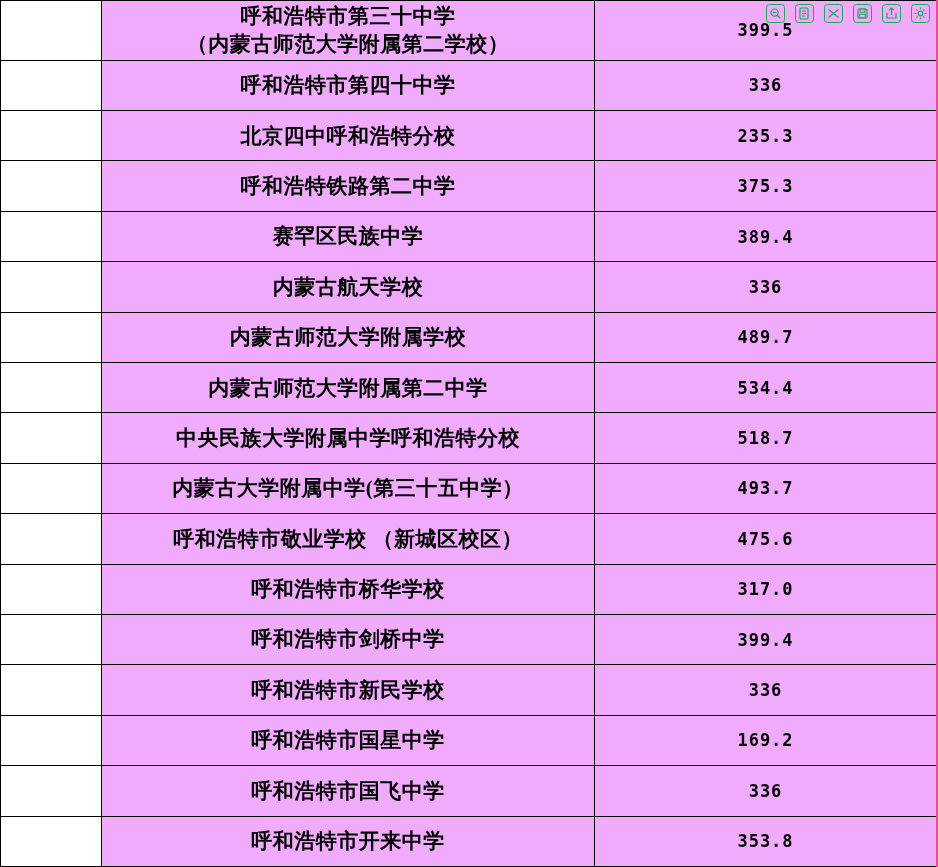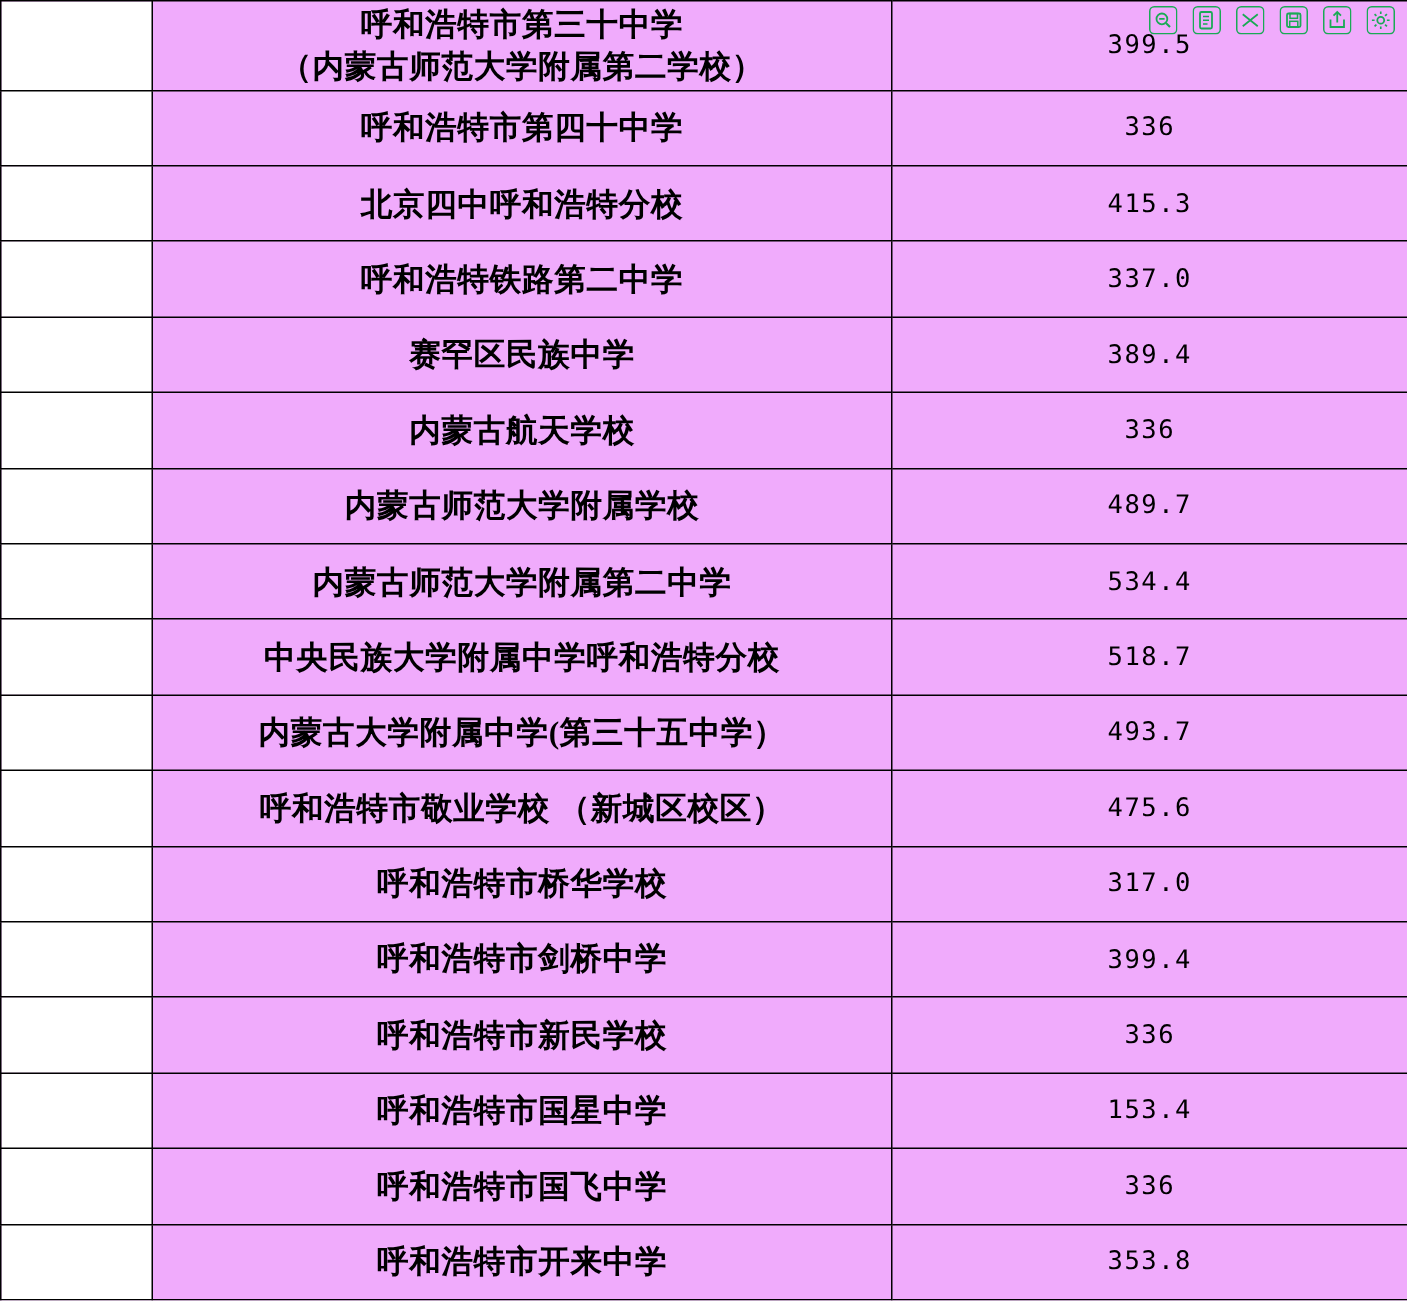--- a/index.html
+++ b/index.html
@@ -33,21 +33,21 @@
   table.grid col.c-score { width: 344px; }
 
   table.grid td {
     border: 1px solid #000000;
     padding: 0;
     vertical-align: middle;
     text-align: center;
   }
   
   table.grid tr td:first-child { border-left: 1px solid #000; }
-  table.grid tr td:last-child  { border-right: 1px solid #ec4899; }
+  table.grid tr td:last-child  { border-right: 5px solid #ec4899; font-weight: bold; }
 
   .cell-empty {
     background: #ffffff;
   }
   .school-name {
     font-family: "Liberation Serif", "DejaVu Serif", serif;
     font-weight: bold;
     font-size: 21px;
     line-height: 1.35;
     color: #000000;
@@ -164,27 +164,27 @@
 
       <tr style="height:49px;">
         <td class="cell-empty"></td>
         <td class="school-name">呼和浩特市第四十中学</td>
         <td class="score">336</td>
       </tr>
 
       <tr style="height:49px;">
         <td class="cell-empty"></td>
         <td class="school-name">北京四中呼和浩特分校</td>
-        <td class="score">415.3</td>
+        <td class="score">235.3</td>
       </tr>
 
       <tr style="height:49px;">
         <td class="cell-empty"></td>
         <td class="school-name">呼和浩特铁路第二中学</td>
-        <td class="score">337.0</td>
+        <td class="score">375.3</td>
       </tr>
 
       <tr style="height:49px;">
         <td class="cell-empty"></td>
         <td class="school-name">赛罕区民族中学</td>
         <td class="score">389.4</td>
       </tr>
 
       <tr style="height:49px;">
         <td class="cell-empty"></td>
@@ -236,21 +236,21 @@
 
       <tr style="height:49px;padding-left:36px;">
         <td class="cell-empty"></td>
         <td class="school-name">呼和浩特市新民学校</td>
         <td class="score">336</td>
       </tr>
 
       <tr style="height:49px;">
         <td class="cell-empty"></td>
         <td class="school-name">呼和浩特市国星中学</td>
-        <td class="score">153.4</td>
+        <td class="score">169.2</td>
       </tr>
 
       <tr style="height:49px;">
         <td class="cell-empty"></td>
         <td class="school-name">呼和浩特市国飞中学</td>
         <td class="score">336</td>
       </tr>
 
       <tr style="height:49px;">
         <td class="cell-empty"></td>

